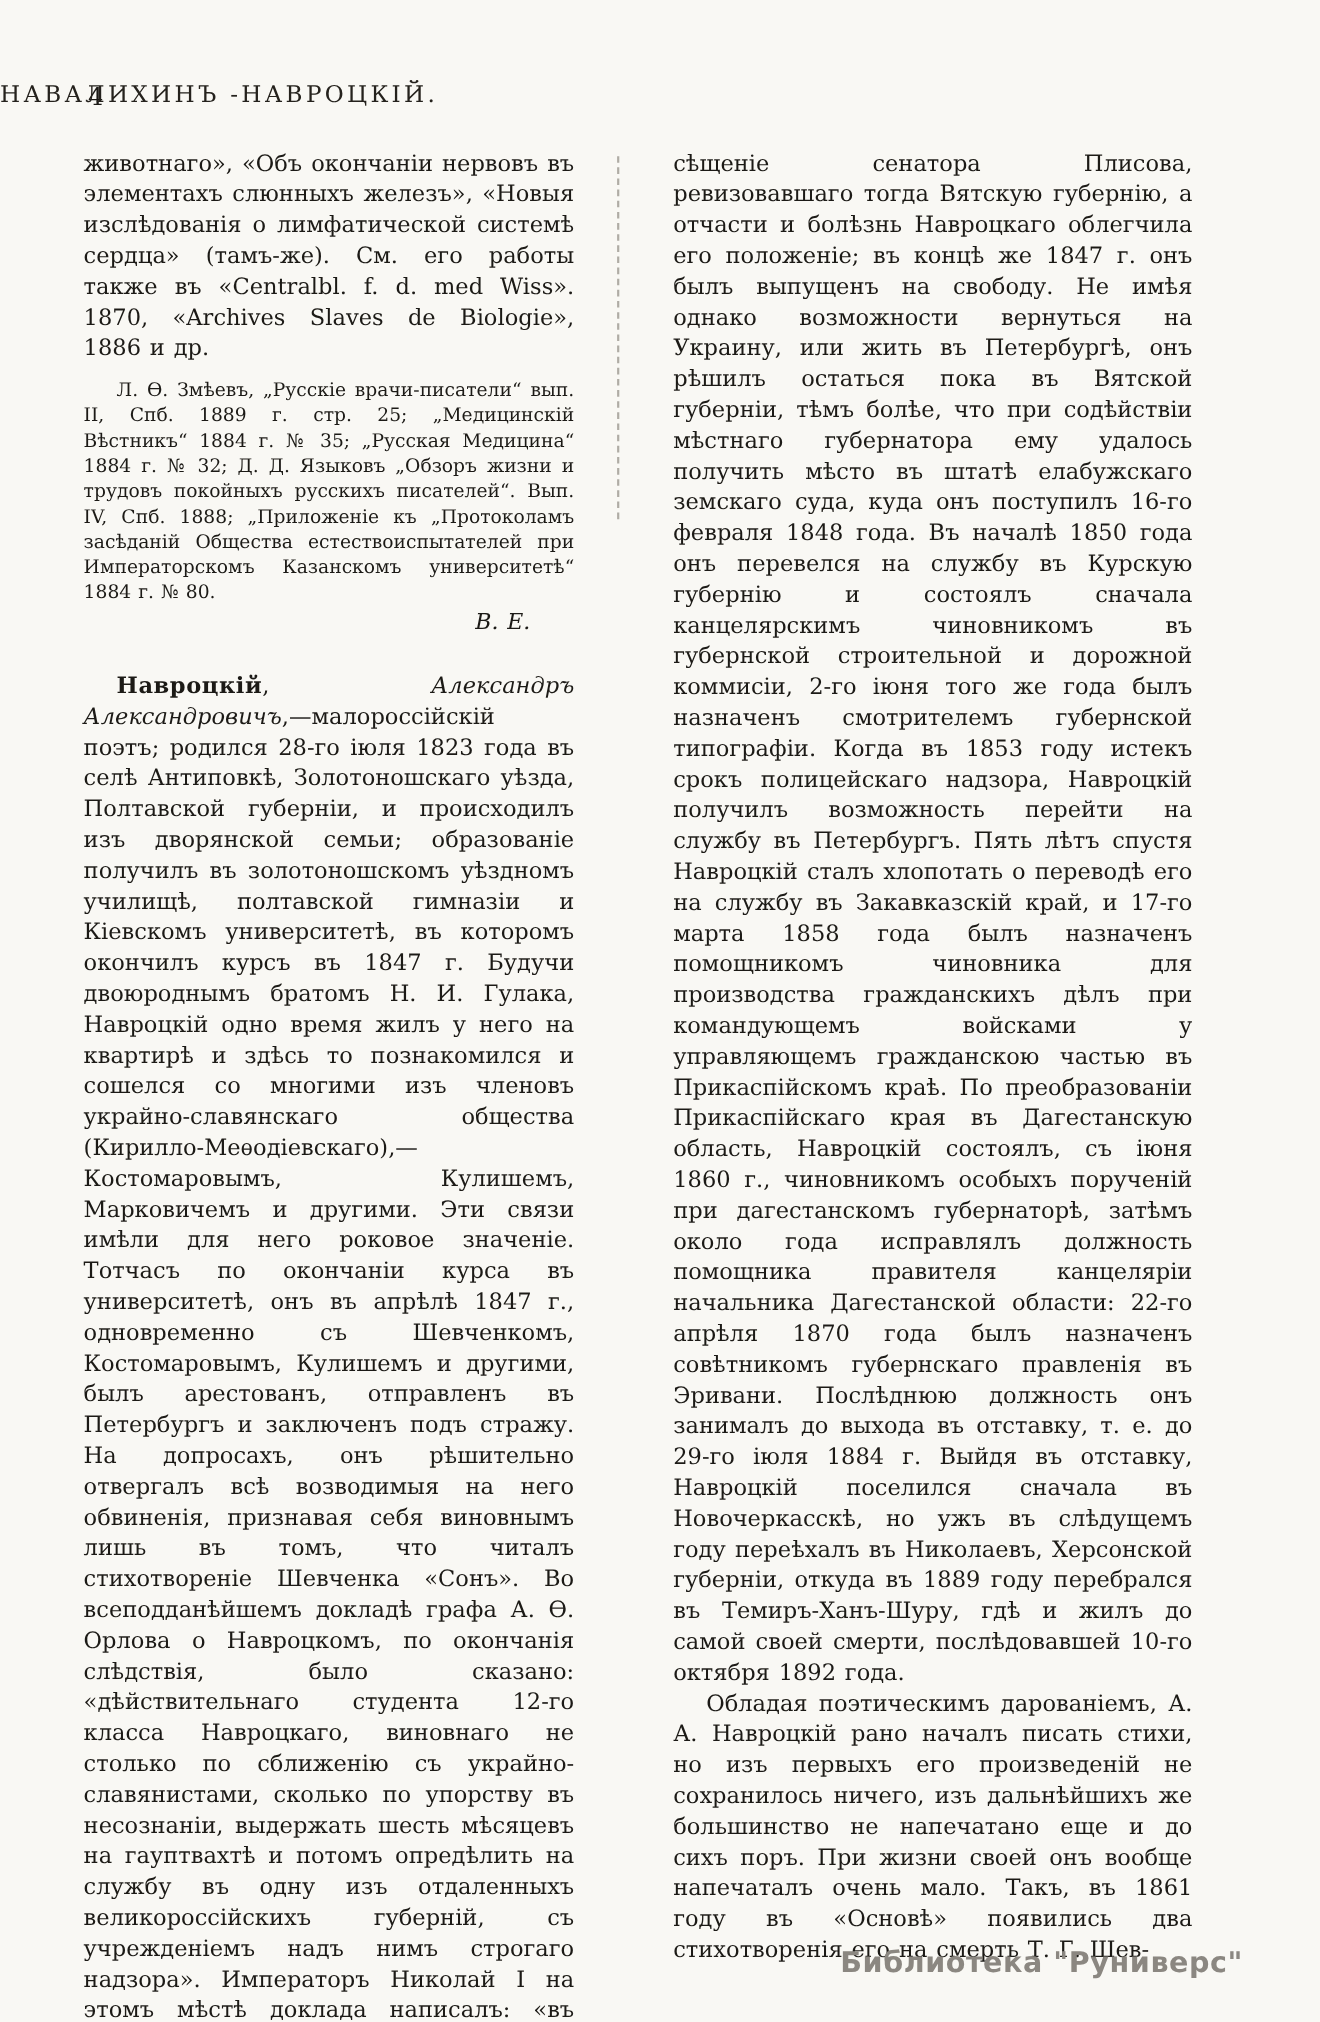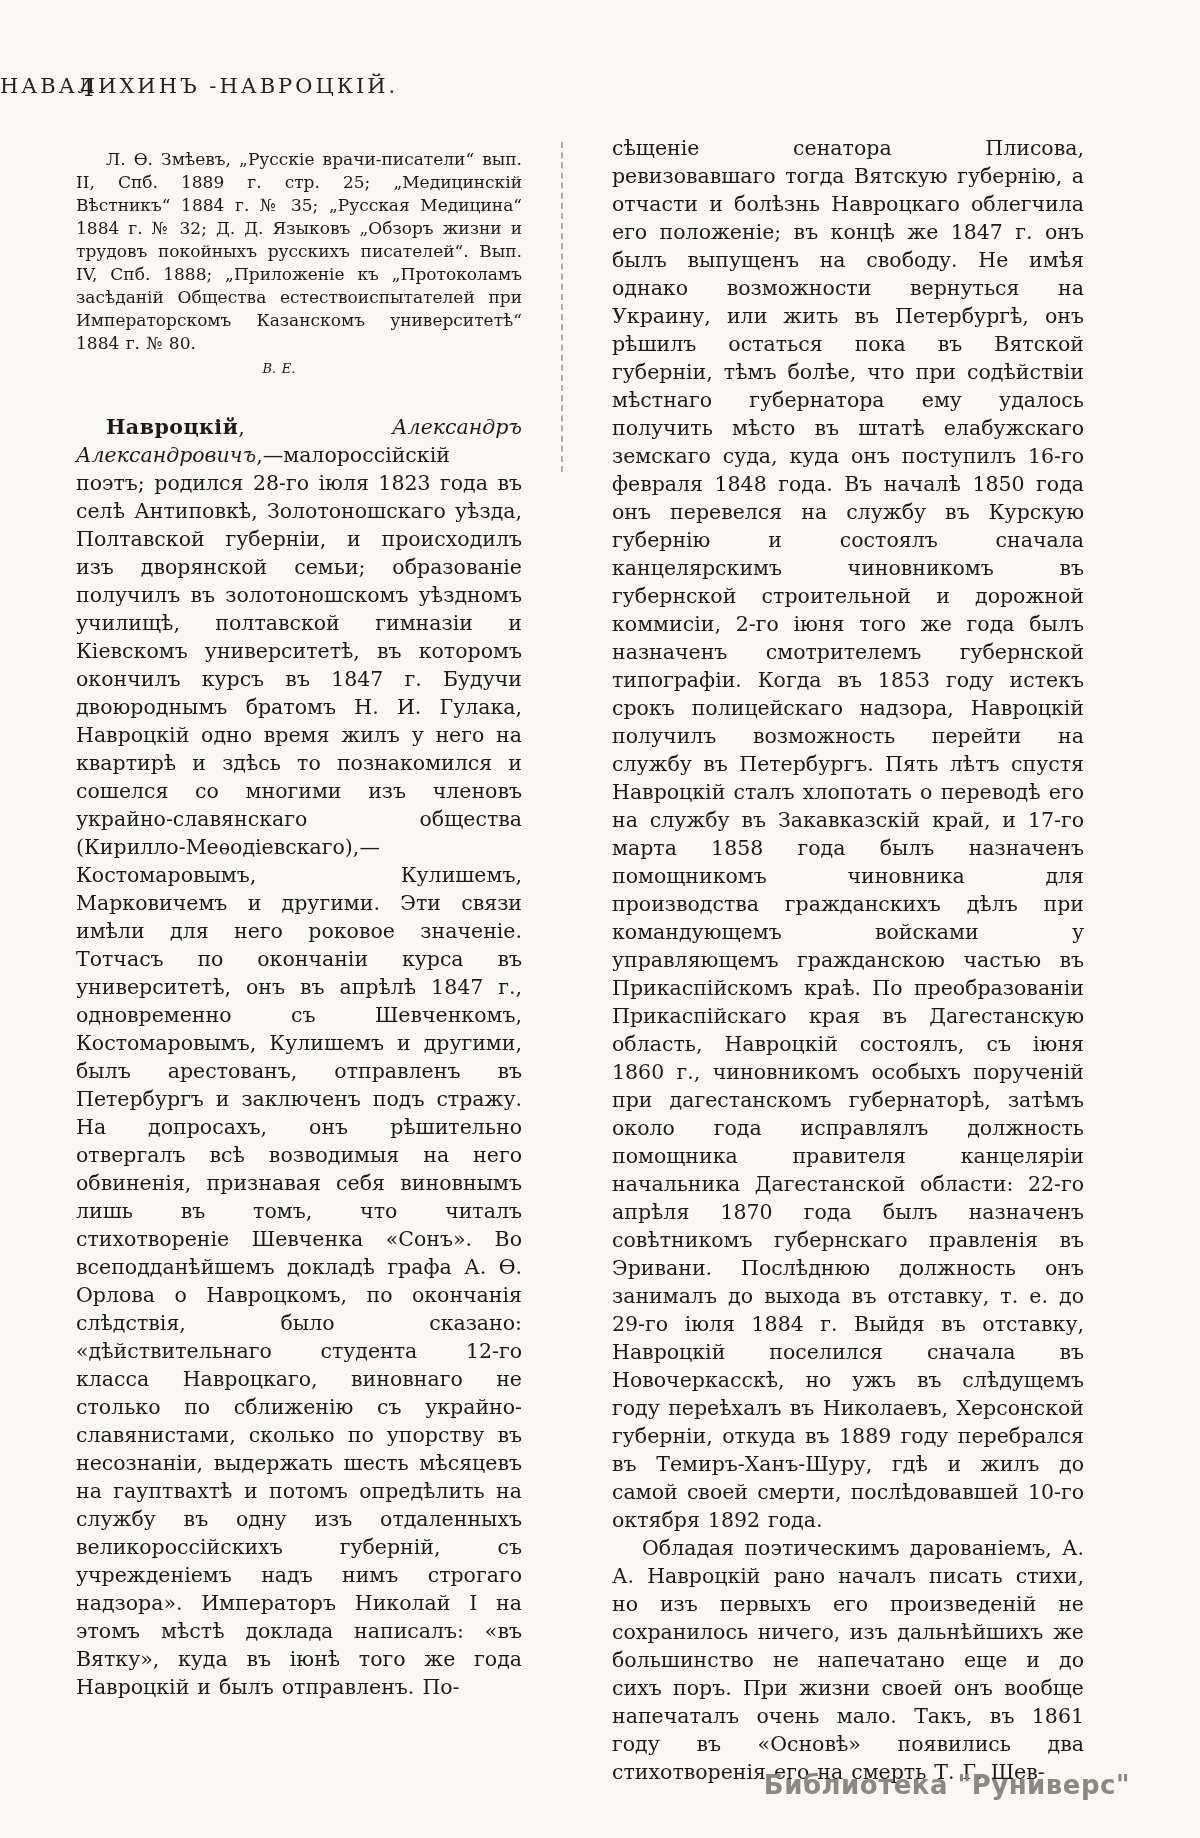--- a/index.html
+++ b/index.html
@@ -49,23 +49,23 @@
     word-spacing: 1.5px;
   }
   p.small {
     font-size: 17px;
     line-height: 23px;
     margin-top: 14px;
     word-spacing: 1px;
   }
   .indent { text-indent: 30px; }
   .signature {
-    text-align: center;
+    text-align: right;
     font-style: italic;
-    font-size: 13px;
+    font-size: 20px;
     line-height: 24px;
     padding-right: 40px;
     margin-top: 2px;
   }
   .article { margin-top: 32px; text-indent: 30px; }
   .lead-bold { font-weight: bold; letter-spacing: 0.5px; }
   .lead-italic { font-style: italic; }
 
   .col-divider {
     position: absolute;
@@ -93,20 +93,21 @@
 
   <div class="page-number">4</div>
 
   <div class="running-header">НАВАЛИХИНЪ -НАВРОЦКІЙ.</div>
 
   <div class="col-divider"></div>
 
   <div class="columns">
 
     <div class="col left">
+      <p class="body-text">животнаго», «Объ окончаніи нервовъ въ элементахъ слюнныхъ железъ», «Новыя изслѣдованія о лимфатической системѣ сердца» (тамъ-же). См. его работы также въ «Centralbl. f. d. med Wiss». 1870, «Archives Slaves de Biologie», 1886 и др.</p>
 
       <p class="body-text small indent">Л. Ѳ. Змѣевъ, „Русскіе врачи-писатели“ вып. II, Спб. 1889 г. стр. 25; „Медицинскій Вѣстникъ“ 1884 г. № 35; „Русская Медицина“ 1884 г. № 32; Д. Д. Языковъ „Обзоръ жизни и трудовъ покойныхъ русскихъ писателей“. Вып. IV, Спб. 1888; „Приложеніе къ „Протоколамъ засѣданій Общества естествоиспытателей при Императорскомъ Казанскомъ университетѣ“ 1884 г. № 80.</p>
 
       <p class="signature">В. Е.</p>
 
       <p class="body-text article"><span class="lead-bold">Навроцкій</span><span>, </span><span class="lead-italic">Александръ Александровичъ</span><span>,—малороссійскій поэтъ; родился 28-го іюля 1823 года въ селѣ Антиповкѣ, Золотоношскаго уѣзда, Полтавской губерніи, и происходилъ изъ дворянской семьи; образованіе получилъ въ золотоношскомъ уѣздномъ училищѣ, полтавской гимназіи и Кіевскомъ университетѣ, въ которомъ окончилъ курсъ въ 1847 г. Будучи двоюроднымъ братомъ Н. И. Гулака, Навроцкій одно время жилъ у него на квартирѣ и здѣсь то познакомился и сошелся со многими изъ членовъ украйно-славянскаго общества (Кирилло-Меѳодіевскаго),— Костомаровымъ, Кулишемъ, Марковичемъ и другими. Эти связи имѣли для него роковое значеніе. Тотчасъ по окончаніи курса въ университетѣ, онъ въ апрѣлѣ 1847 г., одновременно съ Шевченкомъ, Костомаровымъ, Кулишемъ и другими, былъ арестованъ, отправленъ въ Петербургъ и заключенъ подъ стражу. На допросахъ, онъ рѣшительно отвергалъ всѣ возводимыя на него обвиненія, признавая себя виновнымъ лишь въ томъ, что читалъ стихотвореніе Шевченка «Сонъ». Во всеподданѣйшемъ докладѣ графа А. Ѳ. Орлова о Навроцкомъ, по окончанія слѣдствія, было сказано: «дѣйствительнаго студента 12-го класса Навроцкаго, виновнаго не столько по сближенію съ украйно-славянистами, сколько по упорству въ несознаніи, выдержать шесть мѣсяцевъ на гауптвахтѣ и потомъ опредѣлить на службу въ одну изъ отдаленныхъ великороссійскихъ губерній, съ учрежденіемъ надъ нимъ строгаго надзора». Императоръ Николай I на этомъ мѣстѣ доклада написалъ: «въ Вятку», куда въ іюнѣ того же года Навроцкій и былъ отправленъ. По-</span></p>
     </div>
 
     <div class="col right">
       <p class="body-text">сѣщеніе сенатора Плисова, ревизовавшаго тогда Вятскую губернію, а отчасти и болѣзнь Навроцкаго облегчила его положеніе; въ концѣ же 1847 г. онъ былъ выпущенъ на свободу. Не имѣя однако возможности вернуться на Украину, или жить въ Петербургѣ, онъ рѣшилъ остаться пока въ Вятской губерніи, тѣмъ болѣе, что при содѣйствіи мѣстнаго губернатора ему удалось получить мѣсто въ штатѣ елабужскаго земскаго суда, куда онъ поступилъ 16-го февраля 1848 года. Въ началѣ 1850 года онъ перевелся на службу въ Курскую губернію и состоялъ сначала канцелярскимъ чиновникомъ въ губернской строительной и дорожной коммисіи, 2-го іюня того же года былъ назначенъ смотрителемъ губернской типографіи. Когда въ 1853 году истекъ срокъ полицейскаго надзора, Навроцкій получилъ возможность перейти на службу въ Петербургъ. Пять лѣтъ спустя Навроцкій сталъ хлопотать о переводѣ его на службу въ Закавказскій край, и 17-го марта 1858 года былъ назначенъ помощникомъ чиновника для производства гражданскихъ дѣлъ при командующемъ войсками у управляющемъ гражданскою частью въ Прикаспійскомъ краѣ. По преобразованіи Прикаспійскаго края въ Дагестанскую область, Навроцкій состоялъ, съ іюня 1860 г., чиновникомъ особыхъ порученій при дагестанскомъ губернаторѣ, затѣмъ около года исправлялъ должность помощника правителя канцеляріи начальника Дагестанской области: 22-го апрѣля 1870 года былъ назначенъ совѣтникомъ губернскаго правленія въ Эривани. Послѣднюю должность онъ занималъ до выхода въ отставку, т. е. до 29-го іюля 1884 г. Выйдя въ отставку, Навроцкій поселился сначала въ Новочеркасскѣ, но ужъ въ слѣдущемъ году переѣхалъ въ Николаевъ, Херсонской губерніи, откуда въ 1889 году перебрался въ Темиръ-Ханъ-Шуру, гдѣ и жилъ до самой своей смерти, послѣдовавшей 10-го октября 1892 года.</p>

